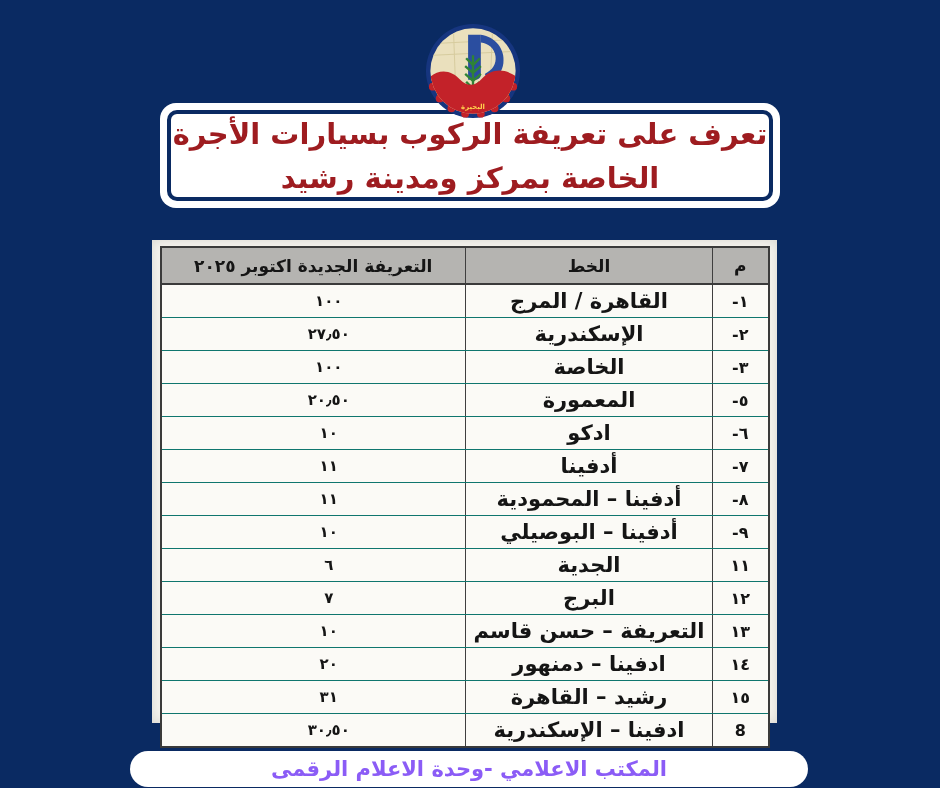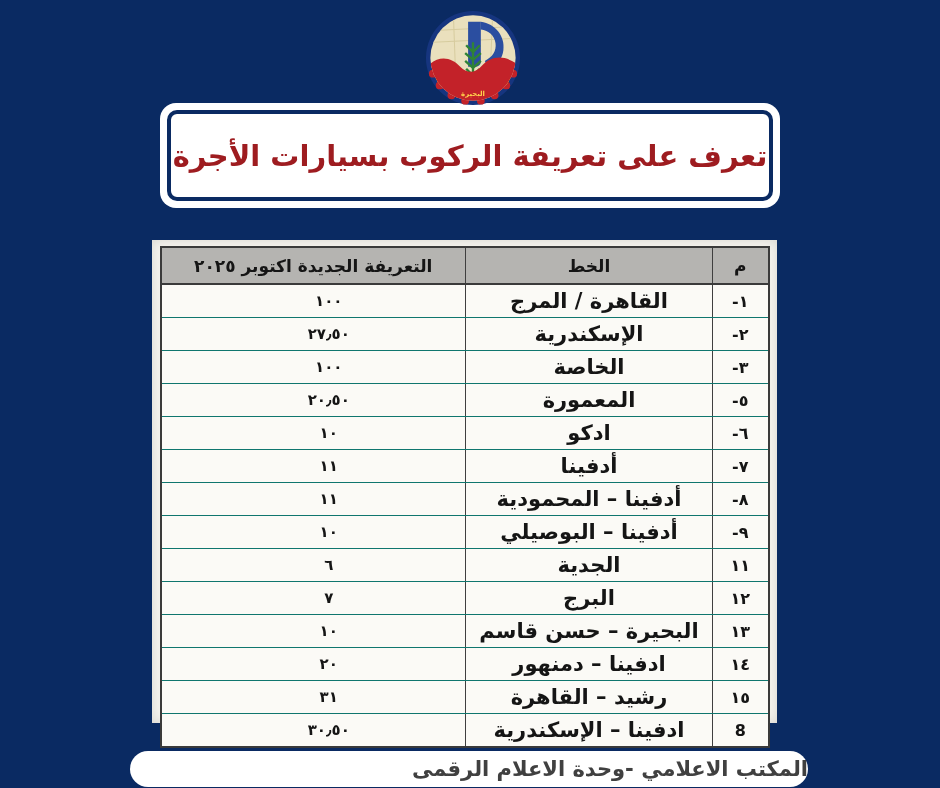--- a/index.html
+++ b/index.html
@@ -2,21 +2,21 @@
 <html lang="ar"><head>
 <meta charset="utf-8">
 <style>
   html,body{margin:0;padding:0;background:#0a2a62;}
   .canvas{
     position:relative;width:940px;height:788px;overflow:hidden;
     background:#0a2a62;
     font-family:"DejaVu Sans",sans-serif;
   }
   
-  .logo{position:absolute;left:424px;top:9px;width:98px;height:98px;z-index:5;}
+  .logo{position:absolute;left:424px;top:22px;width:98px;height:98px;z-index:5;}
   
   .banner{
     position:absolute;left:160px;top:103px;width:620px;height:105px;
     background:#ffffff;border-radius:16px;box-sizing:border-box;padding:7px;z-index:2;
   }
   .banner-inner{
     width:100%;height:100%;box-sizing:border-box;
     border:4px solid #0a2a62;border-radius:10px;background:#ffffff;
     display:flex;flex-direction:column;justify-content:center;align-items:center;
     direction:rtl;text-align:center;
@@ -48,22 +48,22 @@
   .col-serial{width:56px;border-left:1.5px solid #3f3f3f !important;}
   .col-route{width:247px;border-left:1.5px solid #3f3f3f !important;}
   .col-tariff{width:305px;}
   td.col-serial{font-size:16px;}
   td.col-route{font-size:21px;}
   td.col-tariff{font-size:15px;letter-spacing:1px;padding-left:32px;}
   
   .footer-pill{
     position:absolute;left:130px;top:751px;width:678px;height:36px;
     background:#ffffff;border-radius:18px;
-    display:flex;align-items:center;justify-content:flex-start;
-    direction:rtl;color:#404040;font-weight:bold;font-size:21px;
+    display:flex;align-items:center;justify-content:center;
+    direction:rtl;color:#8b5cf6;font-weight:bold;font-size:21px;
   }
 </style>
 </head>
 <body>
 
 <div class="canvas">
 
   <div class="logo">
     <svg viewBox="0 0 100 100" width="98" height="98">
       <defs>
@@ -115,20 +115,21 @@
 
         <path d="M4,58 C15,47 28,49 37,59 C44,66 52,66 59,58 C68,48 82,46 96,57 L96,100 L4,100 Z" fill="#c32229"></path>
         <text x="50" y="89" font-size="7" font-weight="bold" fill="#ffd34d" text-anchor="middle">البحيرة</text>
       </g>
     </svg>
   </div>
 
   <div class="banner">
     <div class="banner-inner">
       <div>تعرف على تعريفة الركوب بسيارات الأجرة</div>
+      <div>الخاصة بمركز ومدينة رشيد</div>
     </div>
   </div>
 
   <div class="paper">
     <table class="tariff">
       <colgroup>
         <col class="col-serial">
           <col class="col-route">
           <col class="col-tariff">
       </colgroup>
@@ -185,21 +186,21 @@
             <td class="col-route">الجدية</td>
             <td class="col-tariff">٦</td>
           </tr>
           <tr>
             <td class="col-serial">١٢</td>
             <td class="col-route">البرج</td>
             <td class="col-tariff">٧</td>
           </tr>
           <tr>
             <td class="col-serial">١٣</td>
-            <td class="col-route">البحيرة – حسن قاسم</td>
+            <td class="col-route">التعريفة – حسن قاسم</td>
             <td class="col-tariff">١٠</td>
           </tr>
           <tr>
             <td class="col-serial">١٤</td>
             <td class="col-route">ادفينا – دمنهور</td>
             <td class="col-tariff">٢٠</td>
           </tr>
           <tr>
             <td class="col-serial">١٥</td>
             <td class="col-route">رشيد – القاهرة</td>

